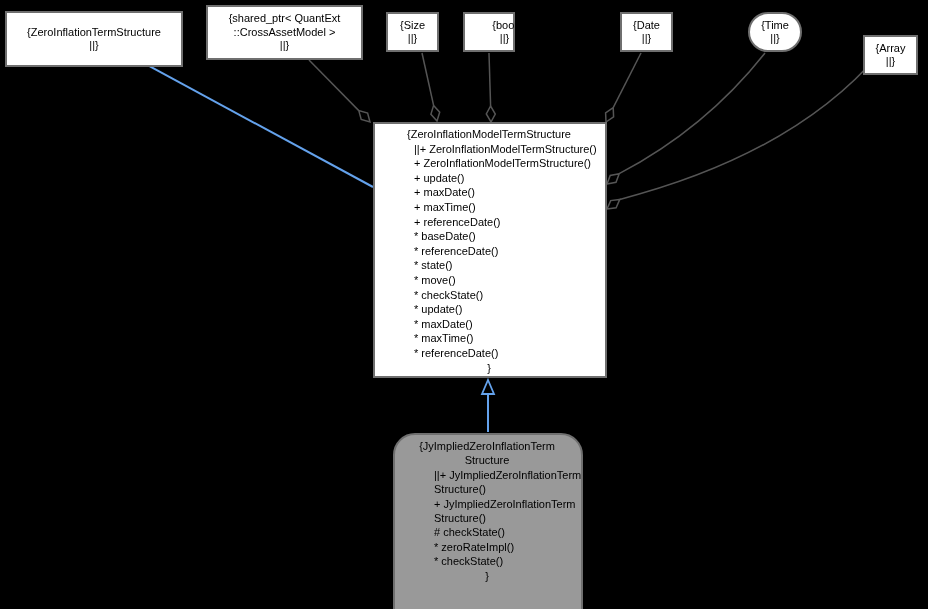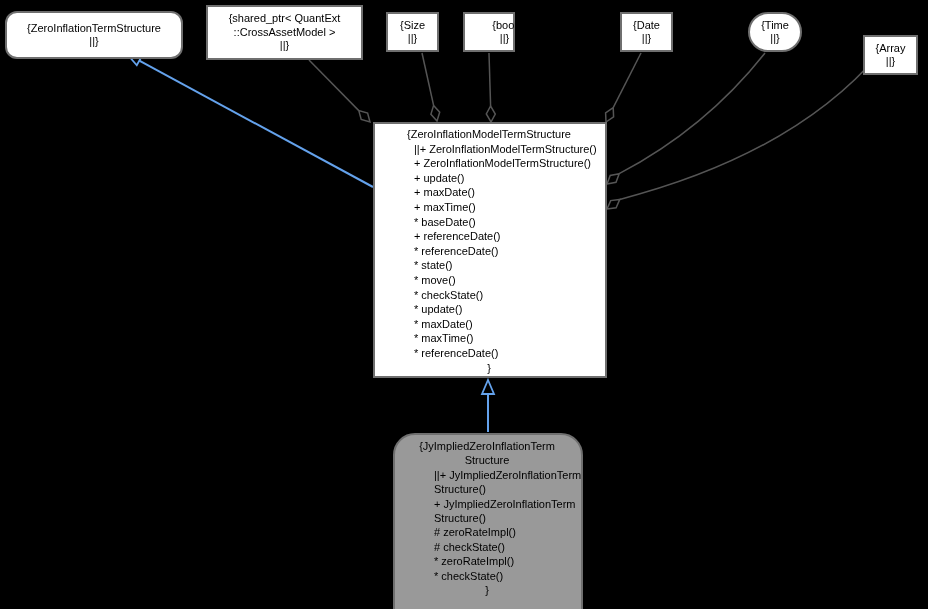--- a/index.html
+++ b/index.html
@@ -14,21 +14,21 @@
   }
   .simple{
     display:flex;flex-direction:column;align-items:center;justify-content:center;
     text-align:center;line-height:13.5px;white-space:nowrap;
   }
   .record{padding:3px 5px 0 3px;line-height:14.6px;white-space:nowrap;}
   .record .c{text-align:center;}
   .record .m{text-align:left;margin-left:36px;}
   .derived{background:#999;line-height:14.4px;padding-top:4px;}
   
-  #n-base{left:5px;top:11px;width:178px;height:48px;border-radius:12px;}
+  #n-base{left:5px;top:11px;width:178px;height:56px;}
   #n-sptr{left:206px;top:5px;width:157px;height:55px;}
   #n-size{left:386px;top:12px;width:53px;height:40px;}
   #n-bool{left:463px;top:12px;width:52px;height:40px;padding-left:31px;}
   #n-date{left:620px;top:12px;width:53px;height:40px;}
   #n-time{left:748px;top:12px;width:54px;height:40px;border-radius:20px;}
   #n-array{left:863px;top:12px;width:55px;height:40px;margin-top:23px;}
   #n-model{left:373px;top:122px;width:234px;height:256px;}
   #n-jy{left:393px;top:433px;width:190px;height:201px;border-radius:22px;}
 </style>
 </head>
@@ -101,40 +101,39 @@
     <div>||}</div>
   </div>
 
   <div class="node record" id="n-model">
     <div class="c">{ZeroInflationModelTermStructure</div>
     <div class="m">||+ ZeroInflationModelTermStructure()</div>
     <div class="m">+ ZeroInflationModelTermStructure()</div>
     <div class="m">+ update()</div>
     <div class="m">+ maxDate()</div>
     <div class="m">+ maxTime()</div>
+    <div class="m">+ referenceDate()</div>
     <div class="m">* baseDate()</div>
-    <div class="m">+ referenceDate()</div>
     <div class="m">* referenceDate()</div>
     <div class="m">* state()</div>
     <div class="m">* move()</div>
     <div class="m">* checkState()</div>
     <div class="m">* update()</div>
     <div class="m">* maxDate()</div>
     <div class="m">* maxTime()</div>
     <div class="m">* referenceDate()</div>
     <div class="c">}</div>
   </div>
 
   <div class="node record derived" id="n-jy">
     <div class="c">{JyImpliedZeroInflationTerm</div>
     <div class="c">Structure</div>
     <div class="m">||+ JyImpliedZeroInflationTerm</div>
     <div class="m">Structure()</div>
     <div class="m">+ JyImpliedZeroInflationTerm</div>
     <div class="m">Structure()</div>
-    <div class="m"># zeroRateImpl()</div>
     <div class="m"># checkState()</div>
     <div class="m">* zeroRateImpl()</div>
     <div class="m">* checkState()</div>
     <div class="c">}</div>
   </div>
 
 </div>
 
 </body></html>

